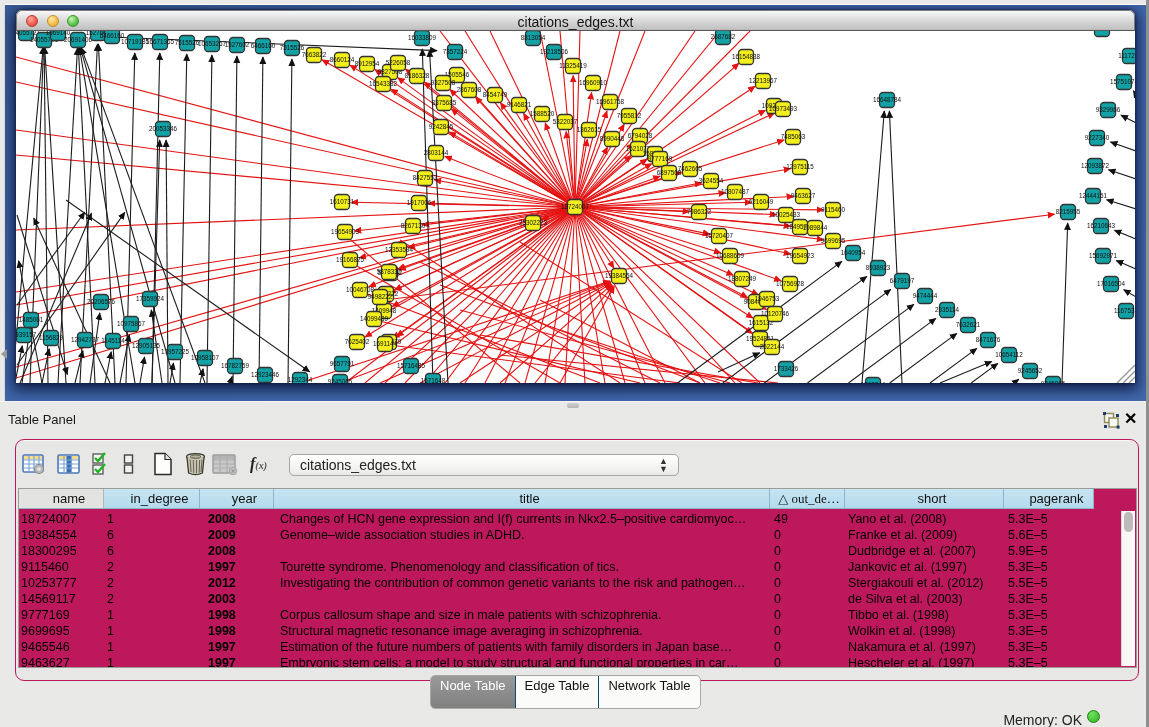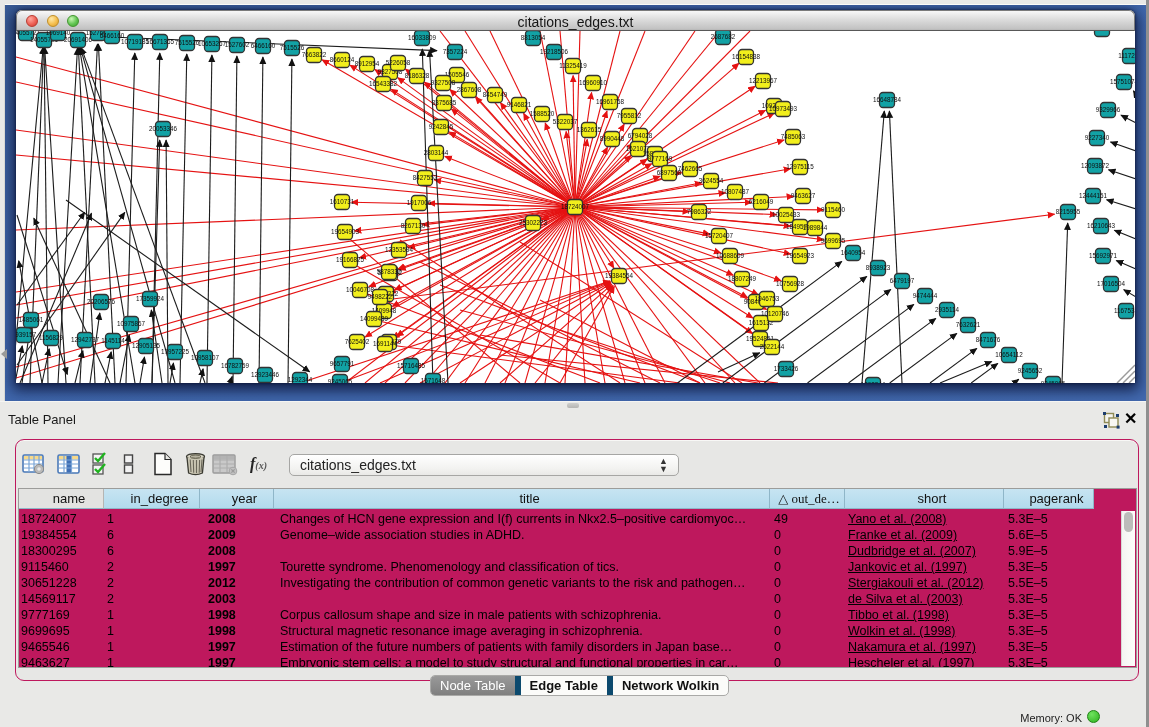--- a/index.html
+++ b/index.html
@@ -29,32 +29,32 @@
   font-size:14px; color:#222; padding:2px 0 0 10px; }
 #dd-arrows { position:absolute; right:10px; top:2px; font-size:9px; color:#333; line-height:8px; }
 #table { position:absolute; left:2px; top:48px; width:1119px; height:180px; background:#be185d;
   border:1px solid #9c9c9a; overflow:hidden; }
 .th { position:absolute; top:0; height:20px; background:linear-gradient(#c7e4f2,#b2dbed);
   border-right:1px solid #8fb6c8; border-bottom:1px solid #8fb6c8; font-size:13px; color:#111;
   text-align:center; padding:2px 0 0 16px; white-space:nowrap; overflow:hidden; }
 .trow { position:absolute; left:0; width:1119px; height:16px; font-size:12.5px; color:#000; }
 .c { position:absolute; top:1px; white-space:nowrap; }
 .c1 { left:2px; } .c2 { left:88px; } .c3 { left:189px;font-weight:bold; } .c4 { left:243px;margin-left:18px; }
-.c5 { left:755px; } .c6 { left:829px;text-decoration:underline; } .c7 { left:989px; }
+.c5 { left:755px; } .c6 { left:829px; } .c7 { left:989px; }
 #vscroll { position:absolute; right:1px; top:22px; bottom:1px; width:14px;
   background:linear-gradient(90deg,#f4f4f2,#fdfdfb); border-left:1px solid #d8d8d6; }
 #vthumb { position:absolute; left:2px; top:1px; width:9px; height:20px; background:#bcbcba;
   border-radius:4.5px; }
-#tabs { position:absolute; left:430px; top:273px; height:21px; display:flex;
+#tabs { position:absolute; left:430px; top:273px; height:34px; display:flex;
   border:1px solid #a9a9a7; border-radius:5px; overflow:hidden; background:#fbfbf9;
   font-size:13px; }
 #tabs .seg { padding:2px 9px 0 9px; color:#111; }
 #tabs .sel { background:linear-gradient(#9a9a9a,#7f7f7f); color:#fff; }
-#tabs .seg + .seg { border-left:6px solid #0c4a6e;font-weight:bold; }
-#memory { position:absolute; right:64px; top:310px; font-size:11px; color:#222; }
+#tabs .seg + .seg { border-left:1px solid #0c4a6e; }
+#memory { position:absolute; right:64px; top:310px; font-size:14px; color:#222; }
 #memdot { position:absolute; right:46px; top:308px; width:13px; height:13px; border-radius:50%;
   background:radial-gradient(circle at 35% 30%, #6fe35f, #2eb11e); border:1px solid #1d8212; }
 </style></head><body>
 <div id="desktop">
 <div id="win">
   <div id="canvas"><svg id="graph" width="1119" height="352" viewBox="16 31 1119 352">
 <defs>
             <marker id="ar" viewBox="0 0 10 10" refX="9" refY="5" markerWidth="7" markerHeight="7" orient="auto-start-reverse">
               <path d="M0,0.5 L10,5 L0,9.5 z" fill="#e51212"></path>
             </marker>
@@ -649,21 +649,21 @@
 <div class="trow" style="top:70px">
           <span class="c c1">9115460</span>
           <span class="c c2">2</span>
           <span class="c c3">1997</span>
           <span class="c c4">Tourette syndrome. Phenomenology and classification of tics.</span>
           <span class="c c5">0</span>
           <span class="c c6">Jankovic et al. (1997)</span>
           <span class="c c7">5.3E–5</span>
         </div>
 <div class="trow" style="top:86px">
-          <span class="c c1">30651228</span>
+          <span class="c c1">10253777</span>
           <span class="c c2">2</span>
           <span class="c c3">2012</span>
           <span class="c c4">Investigating the contribution of common genetic variants to the risk and pathogen…</span>
           <span class="c c5">0</span>
           <span class="c c6">Stergiakouli et al. (2012)</span>
           <span class="c c7">5.5E–5</span>
         </div>
 <div class="trow" style="top:102px">
           <span class="c c1">14569117</span>
           <span class="c c2">2</span>
@@ -709,17 +709,17 @@
           <span class="c c7">5.3E–5</span>
         </div>
       <div id="vscroll">
           <div id="vthumb"></div>
         </div>
     </div>
   </div>
   <div id="tabs">
     <div class="seg sel">Node Table</div>
       <div class="seg">Edge Table</div>
-      <div class="seg">Network Wolkin</div>
+      <div class="seg">Network Table</div>
   </div>
   <div id="memory">Memory: OK</div>
   <div id="memdot"></div>
 </div>
 
 </body></html>

